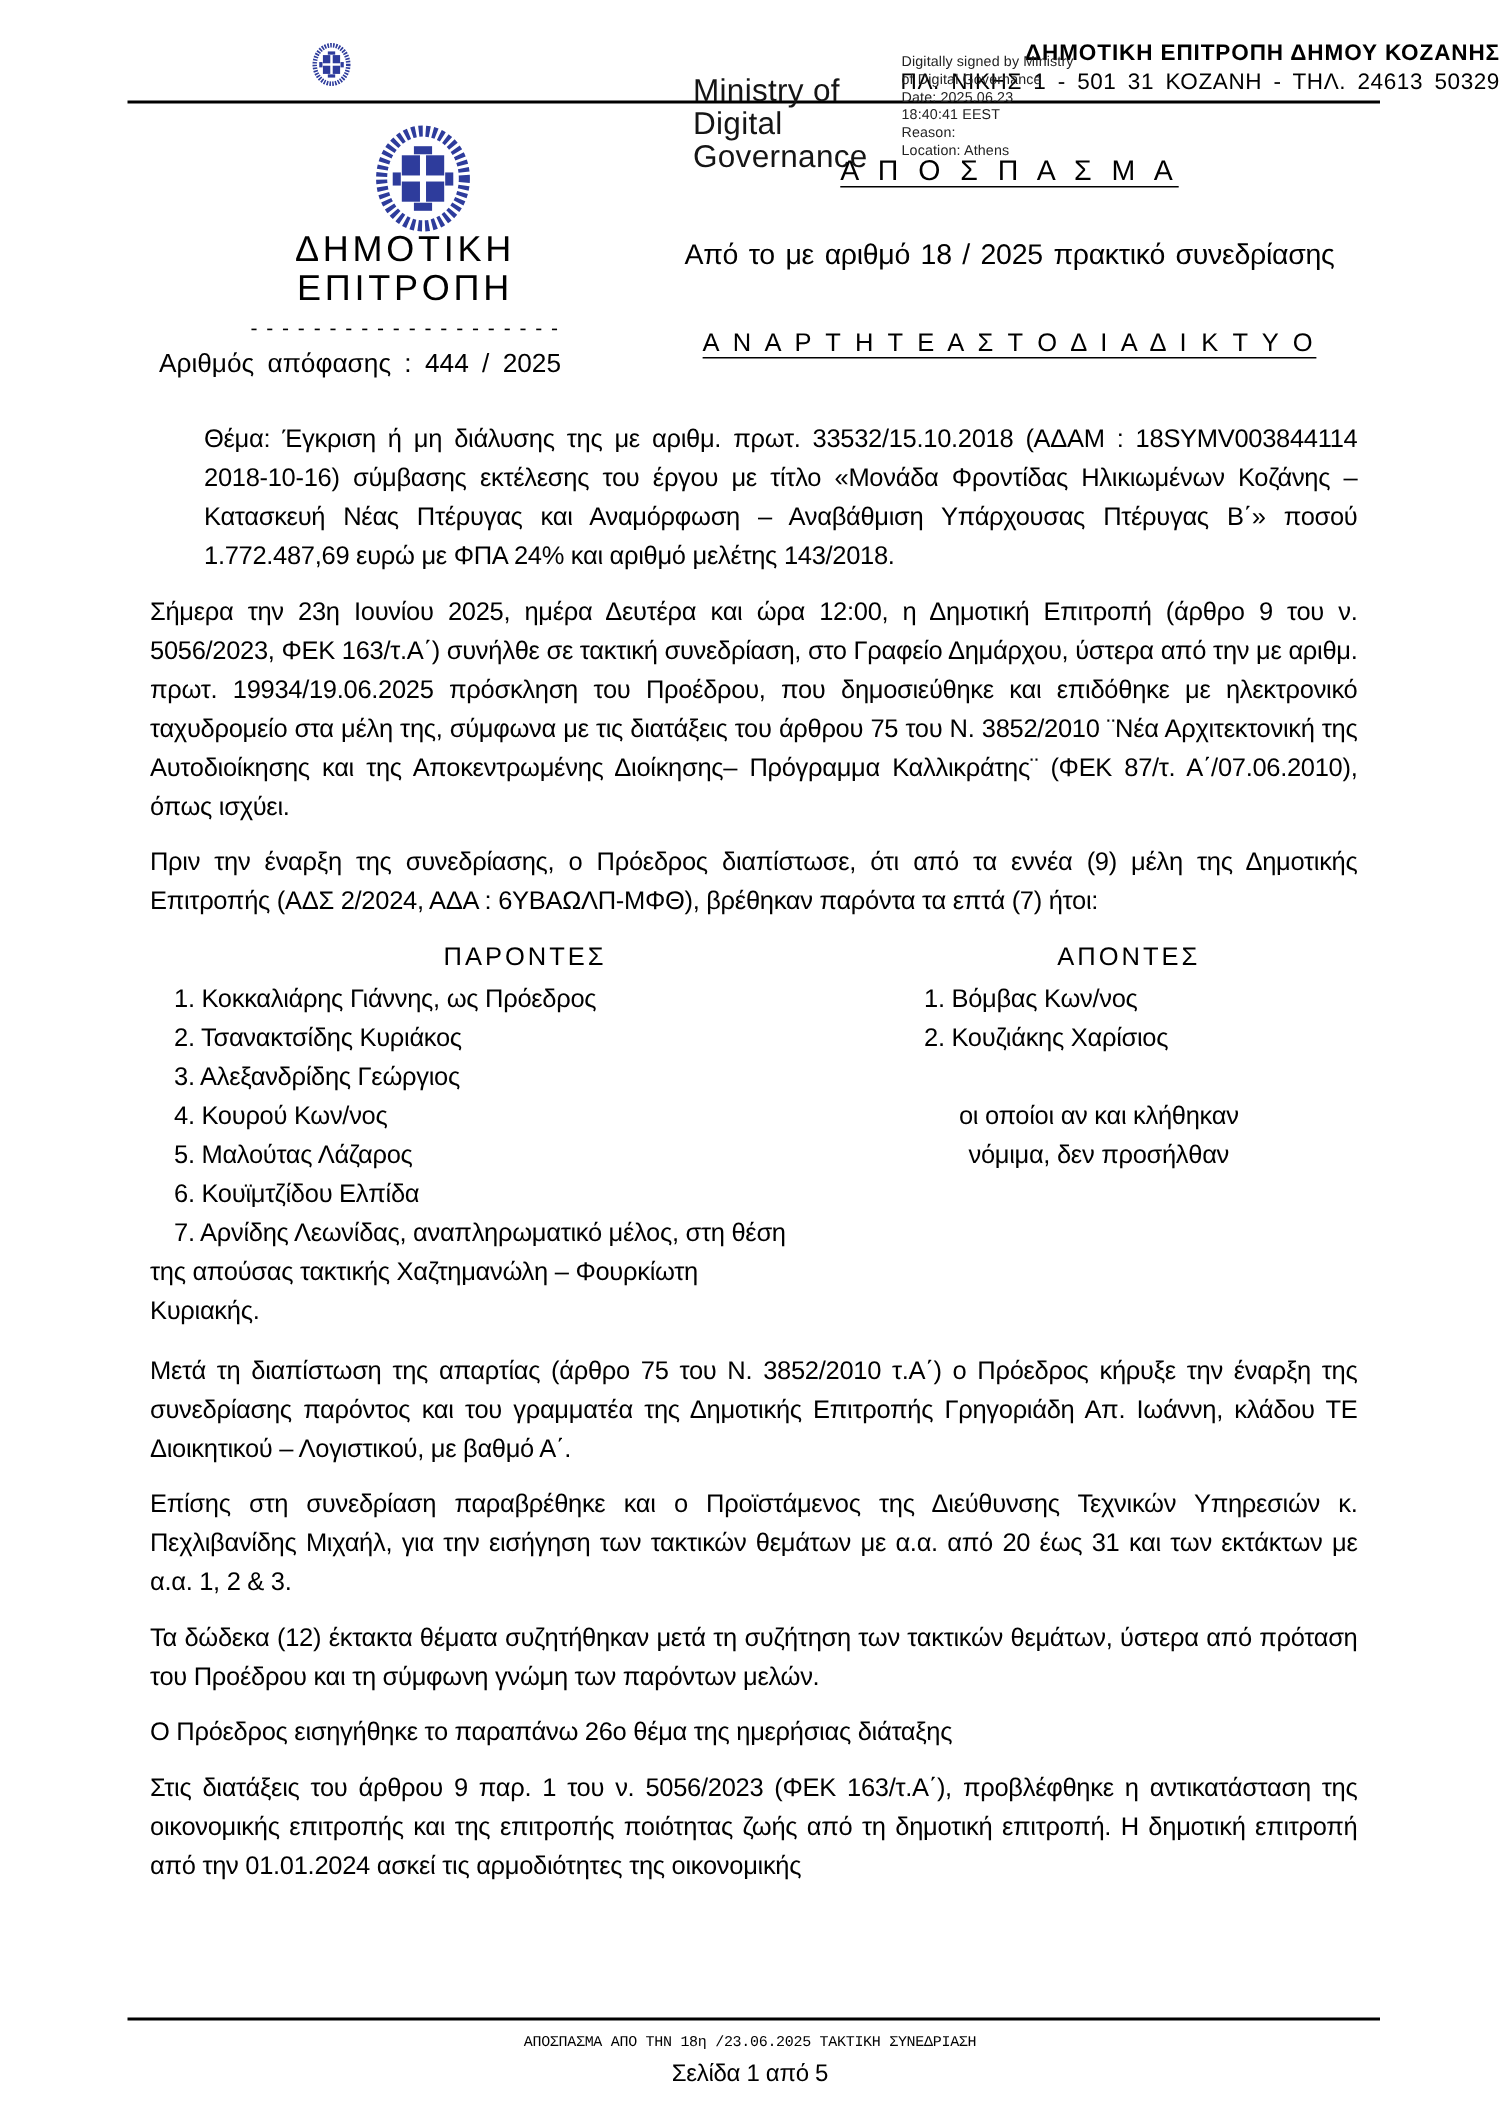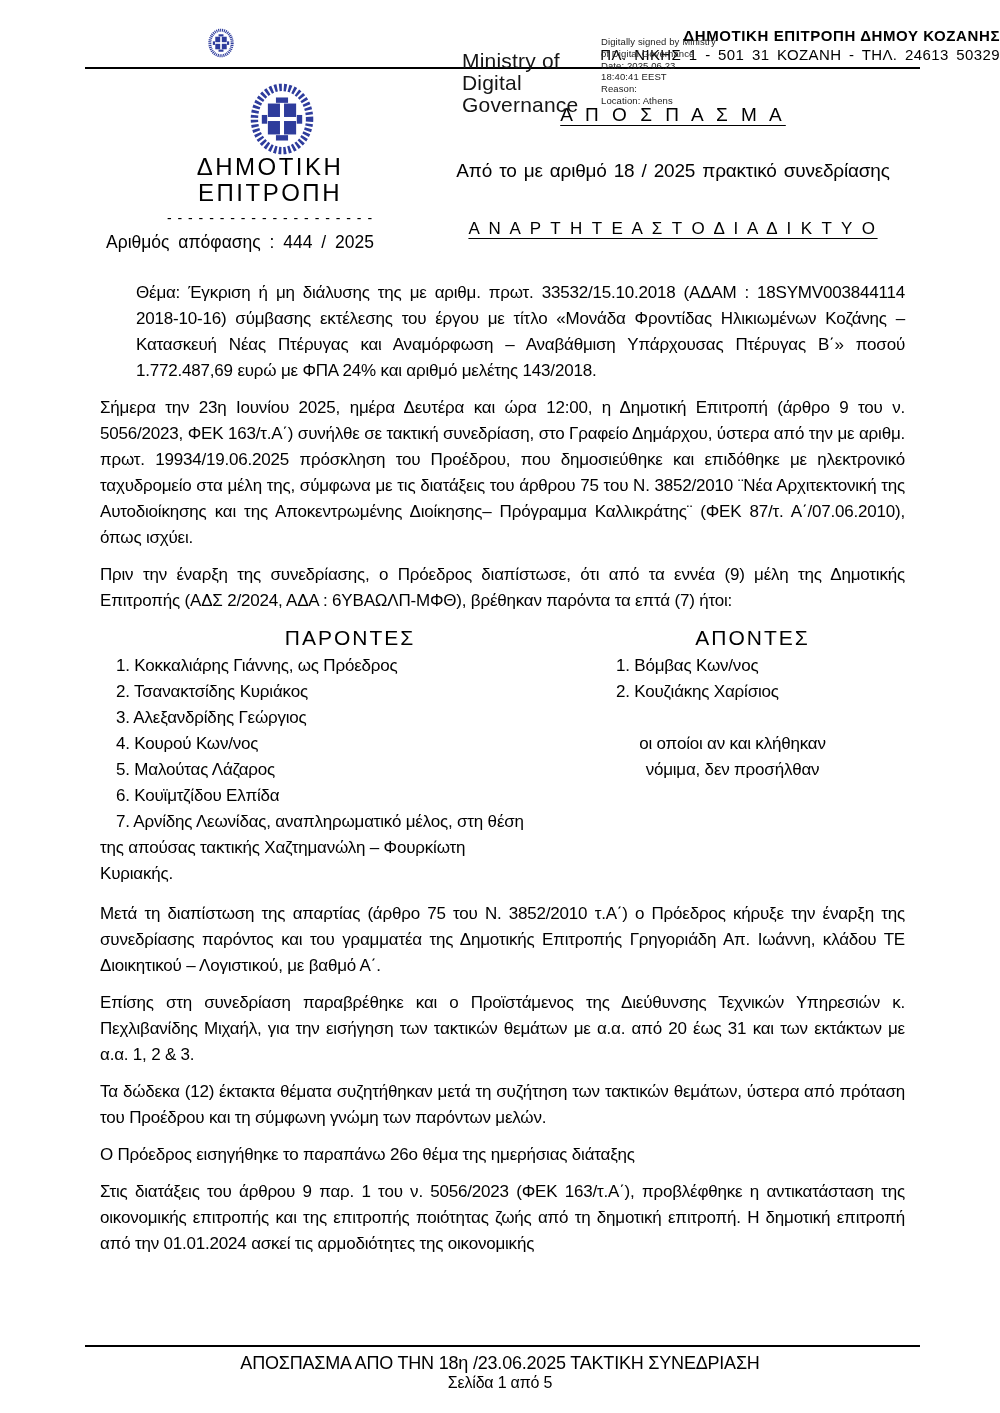--- a/index.html
+++ b/index.html
@@ -47,31 +47,31 @@
     position:absolute; left:100px; top:280px; width:805px;
     font-size:17px; line-height:26px; text-align:justify; letter-spacing:-0.2px;
   }
   .doc-body p { margin:0 0 11px 0; }
   .doc-body p.topic { padding-left:36px; }
   .doc-body p.no-justify { text-align:left; }
 
   .presence { margin:2px 0 14px 0; }
   .presence-headers, .presence-row { display:grid; grid-template-columns:500px 1fr; }
   .presence-headers { margin-bottom:2px; }
-  .presence-headers .hdr { text-align:center; letter-spacing:2px; font-size:21px; line-height:26px; }
+  .presence-headers .hdr { text-align:center; letter-spacing:2px; font-size:17px; line-height:26px; }
   .presence-row { line-height:26px; text-align:left; }
   .presence-row .cell-left { padding-left:16px; }
   .presence-row.cont .cell-left { padding-left:0; }
   .presence-row .cell-right { padding-left:16px; }
   .presence-row .cell-right.note { text-align:center; padding-left:0; padding-right:40px; }
 
   
   .footer-rule { position:absolute; left:85px; top:1345px; width:835px; height:0; border-top:2px solid #000; }
   .footer-text { position:absolute; left:0; top:1353px; width:100%; text-align:center; }
-  .footer-text .f1 { font-size:18px; letter-spacing:-0.2px; line-height:20px; }
+  .footer-text .f1 { font-size:10px; letter-spacing:-0.2px; line-height:20px;font-family:Liberation Mono, monospace; }
   .footer-text .f2 { font-size:16px; letter-spacing:-0.2px; line-height:20px; }
 
   .emblem-svg { color:var(--emblem-blue); display:block; width:100%; height:100%; }
 </style>
 </head>
 <body>
 
 <div class="page">
 
   <div class="emblem-small">

